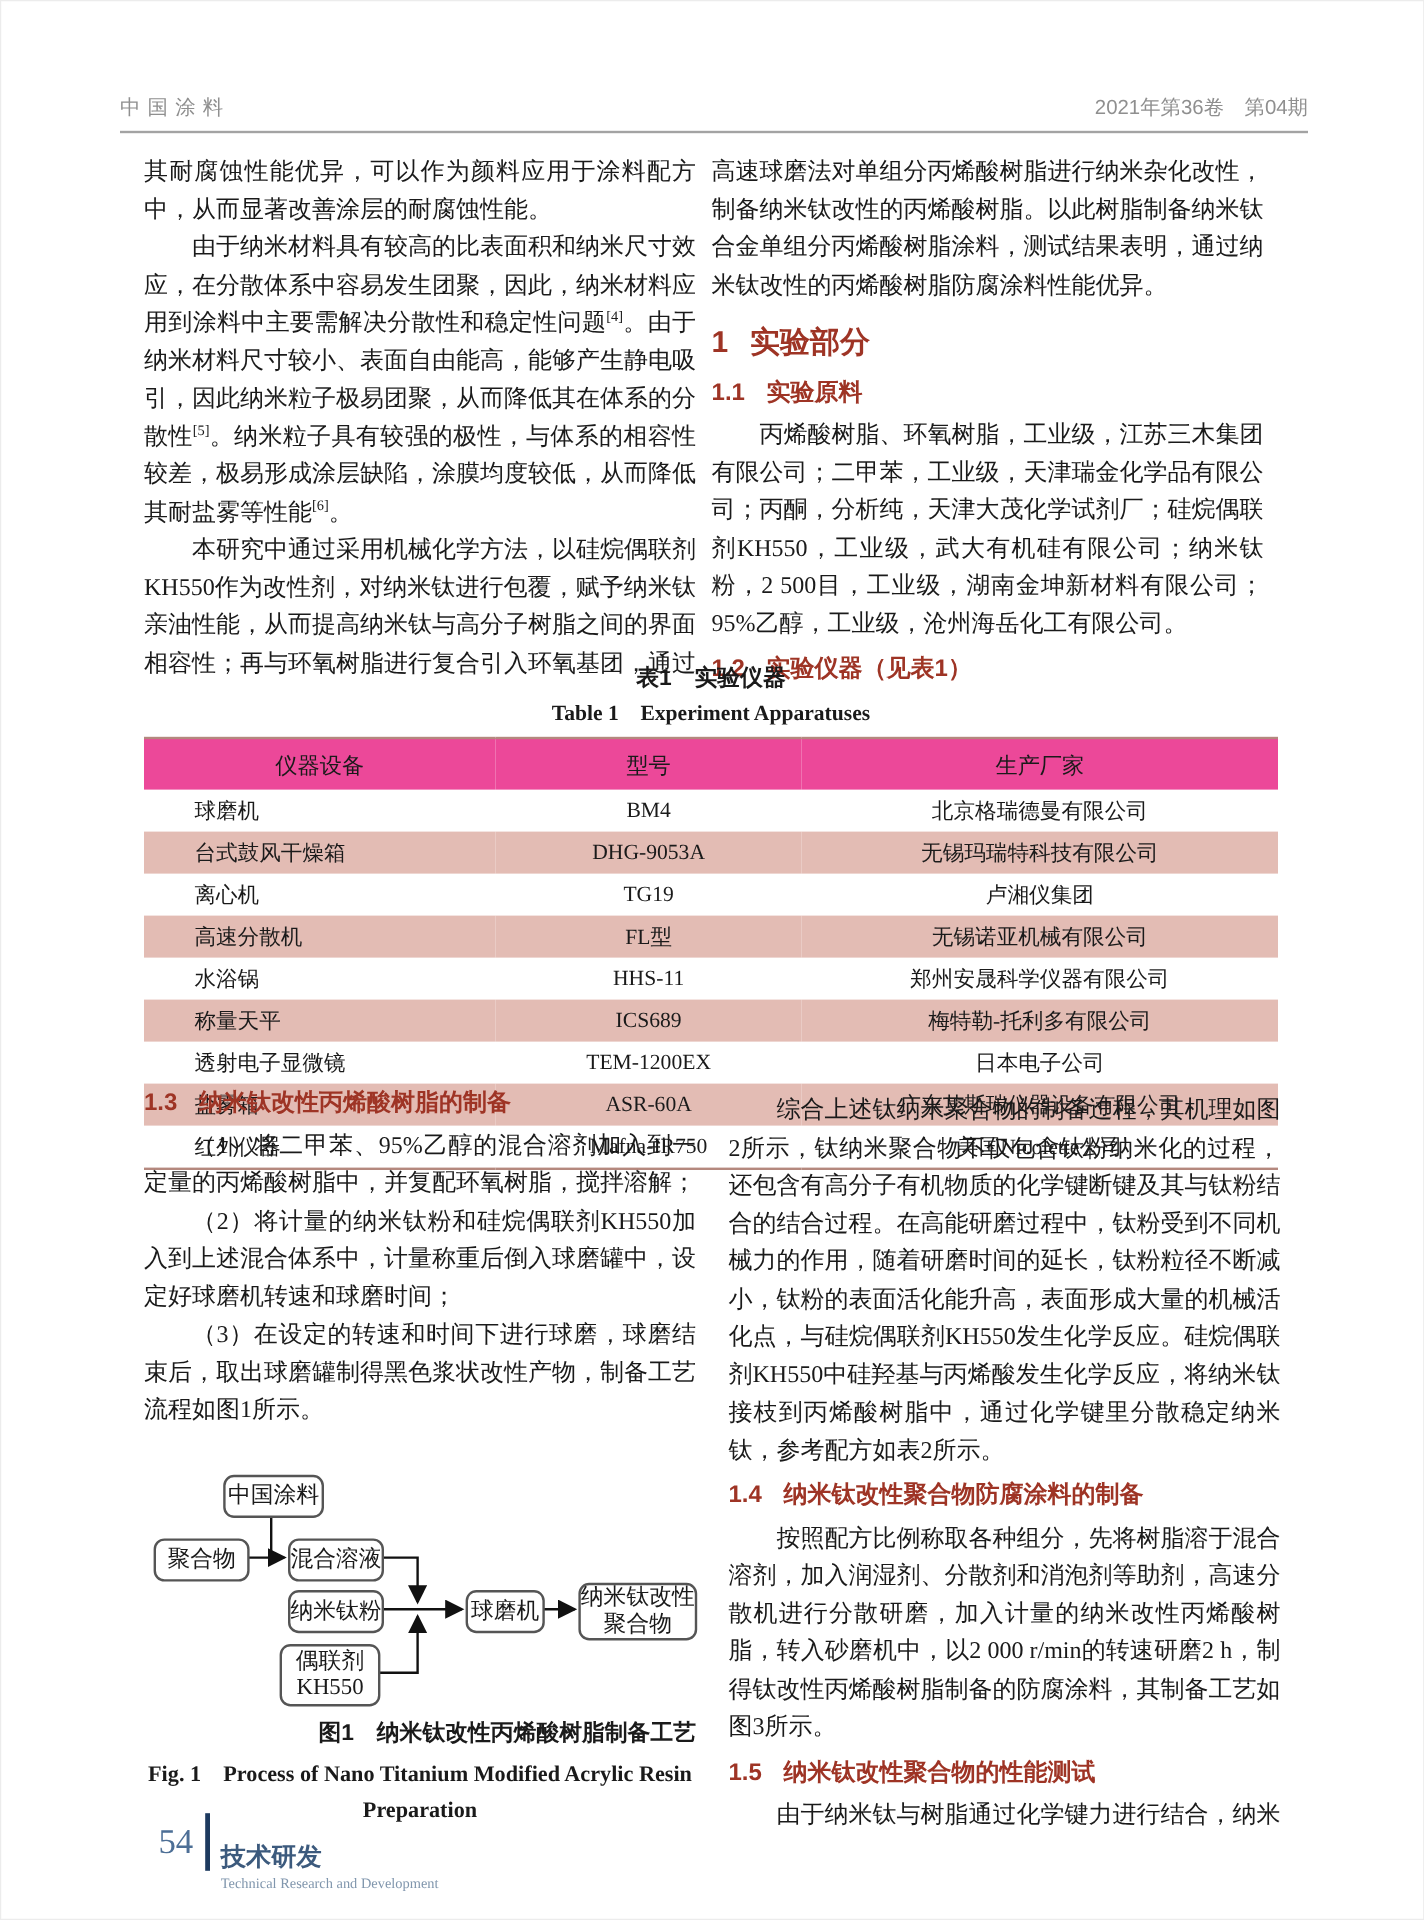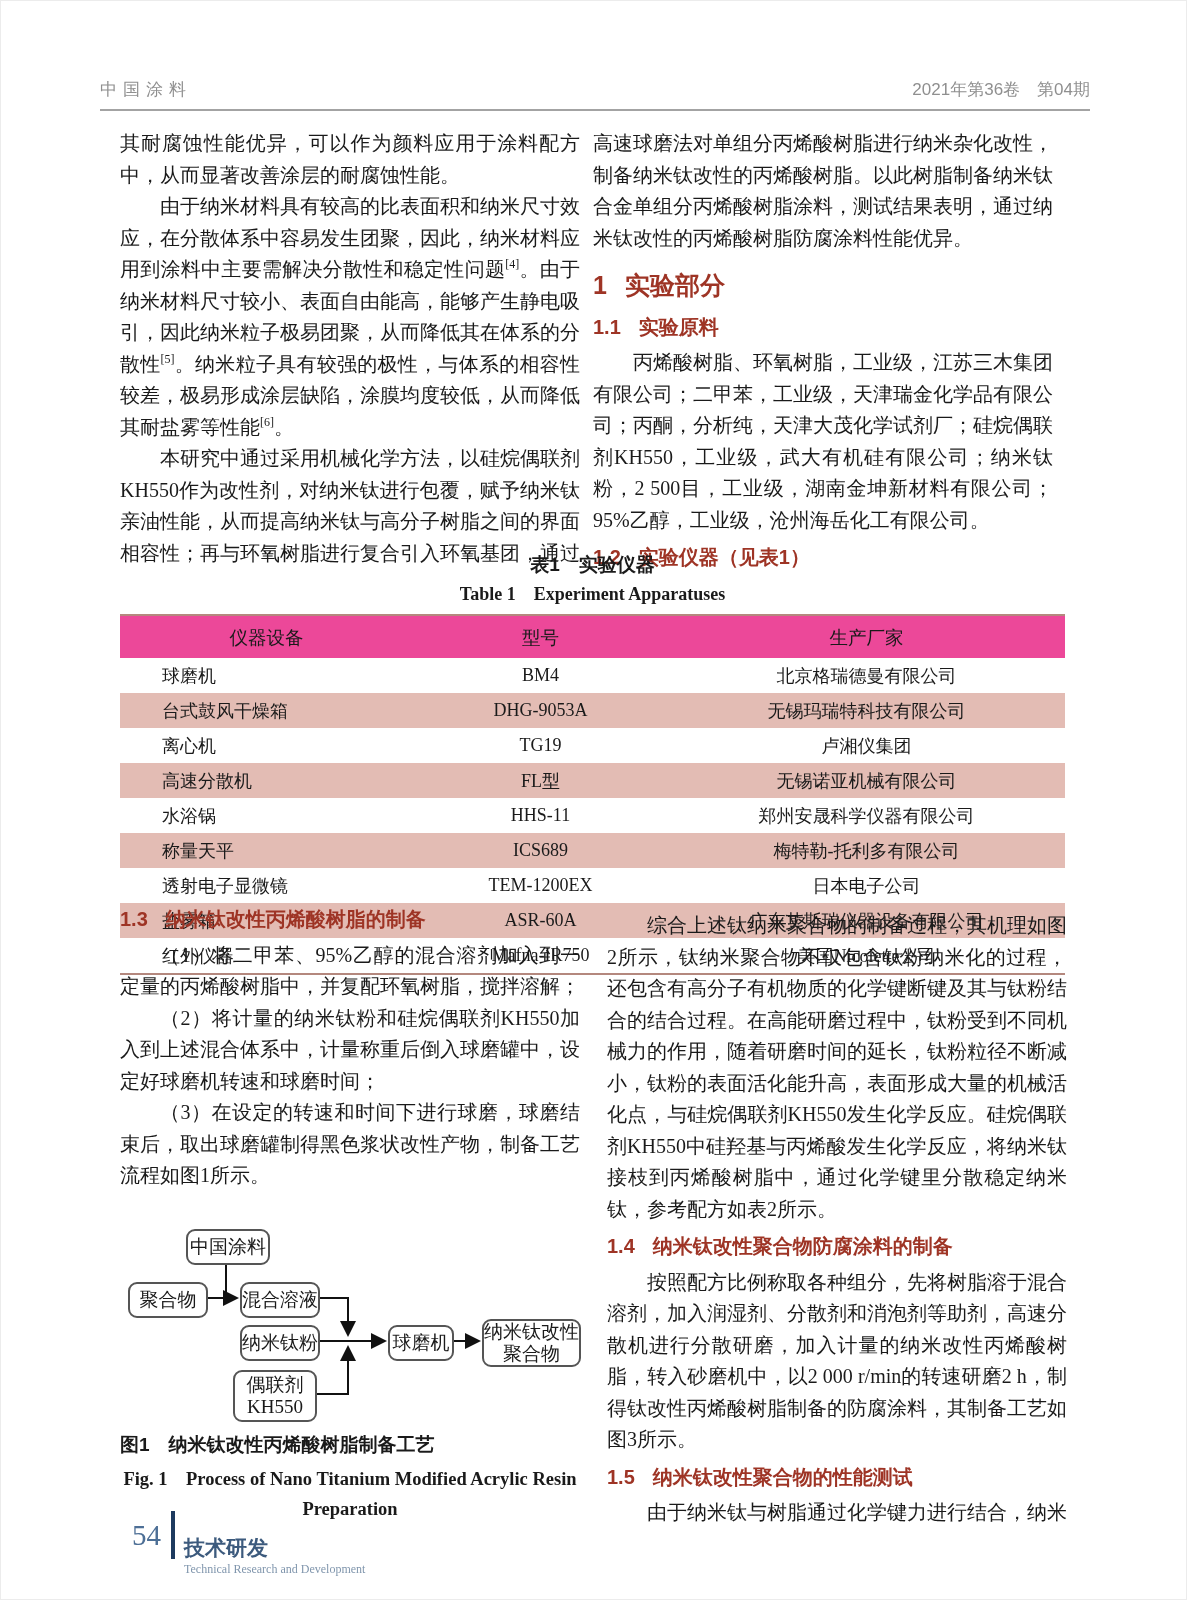--- a/index.html
+++ b/index.html
@@ -55,21 +55,21 @@
   table.apparatus th:nth-child(3){width:42%;}
   table.apparatus tr.alt td{background:#e3bcb4;}
   
   .figure1{position:relative;width:460px;height:215px;margin-top:22px;}
   .fbox{
     position:absolute;border:2px solid #555;border-radius:9px;background:#fff;
     display:flex;flex-direction:column;align-items:center;justify-content:center;
     font-size:19px;line-height:22px;text-align:center;z-index:2;
   }
   .fig-cap-cn{
-    text-align:left;font-weight:bold;font-size:19px;margin-top:14px;
+    text-align:right;font-weight:bold;font-size:19px;margin-top:14px;
     font-family:"Liberation Sans","DejaVu Sans",sans-serif;text-indent:0 !important;
   }
   .fig-cap-en{text-align:center;font-weight:bold;font-size:18.5px;line-height:30px;text-indent:0 !important;}
   
   .page-footer{position:absolute;left:132px;top:1492px;display:flex;align-items:center;}
   .page-num{font-size:29px;color:#4d6f96;margin-right:10px;}
   .footer-bar{width:4px;height:48px;background:#1d3a5f;margin-right:9px;}
   .footer-cn{
     font-size:21px;font-weight:bold;color:#3c5a7d;line-height:24px;
     font-family:"Liberation Sans","DejaVu Sans",sans-serif;

